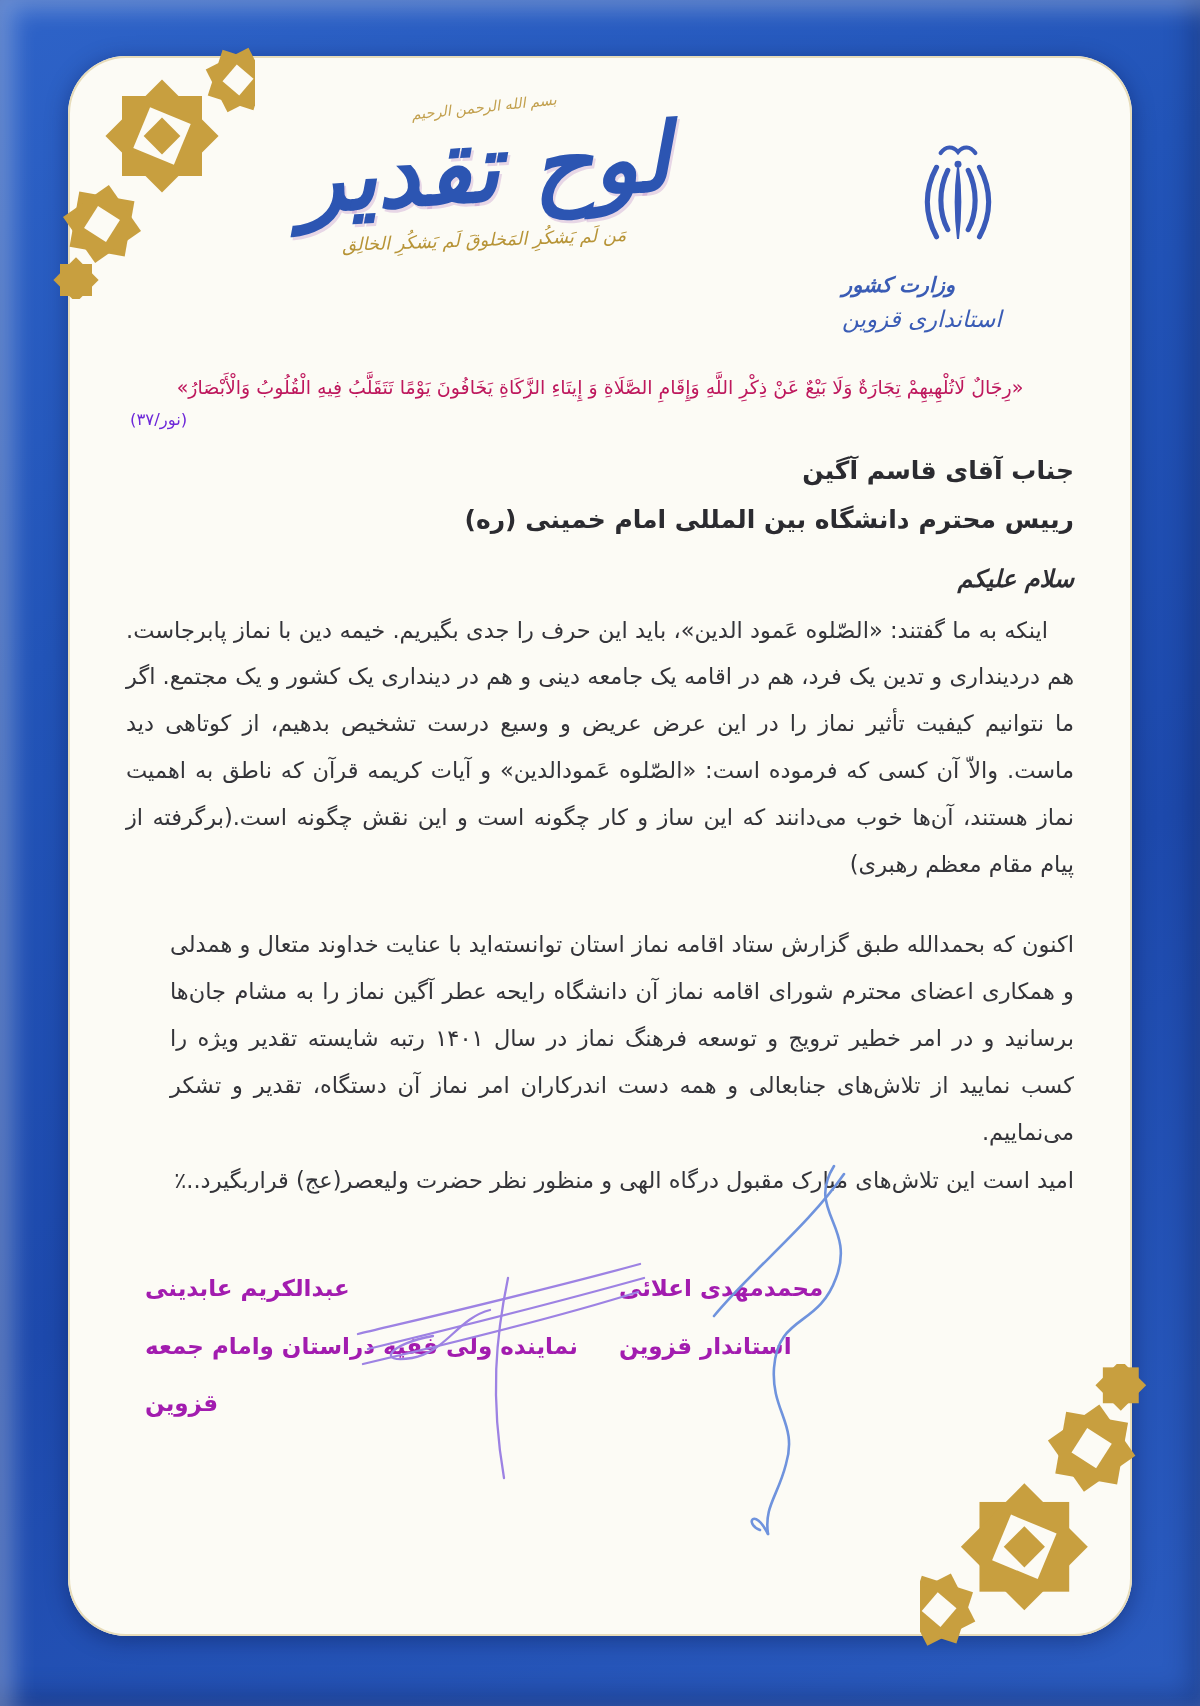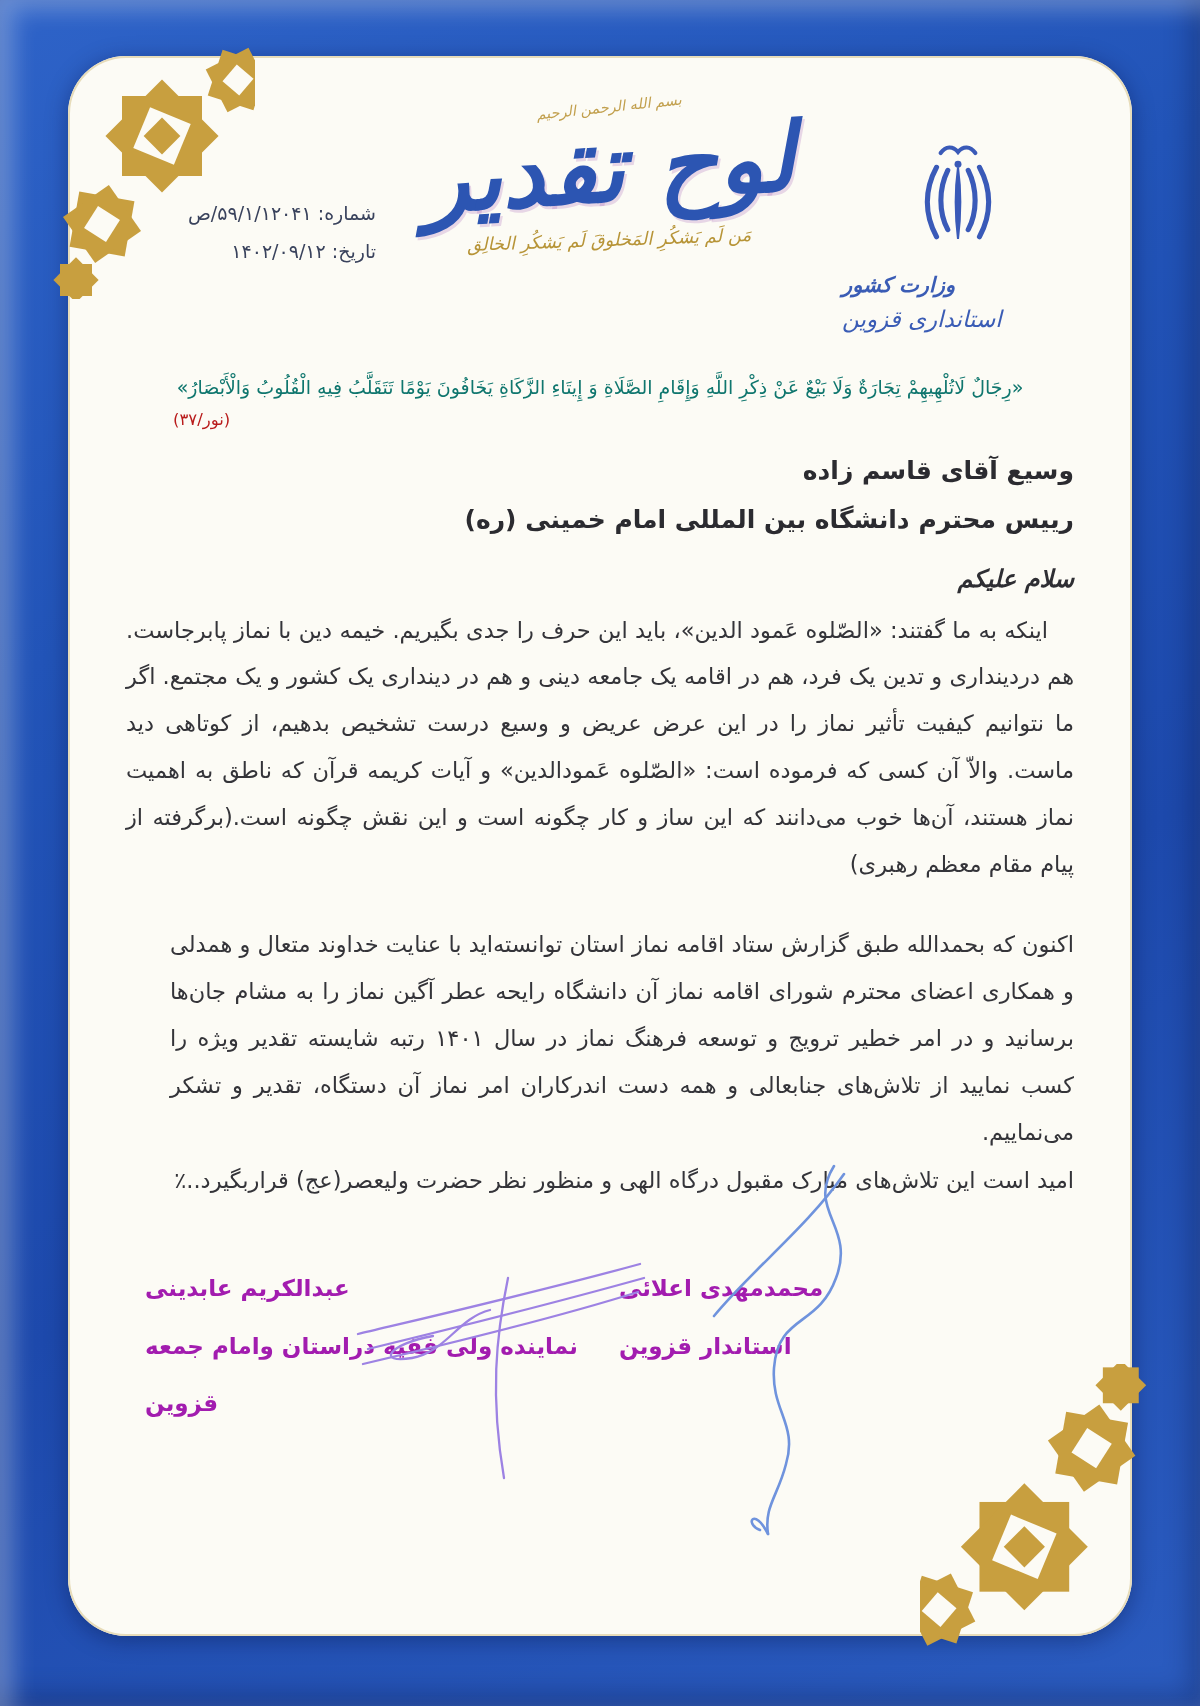--- a/index.html
+++ b/index.html
@@ -45,24 +45,24 @@
     font-size:94px; font-weight:bold; color:#2c55b2; line-height:1.05;
     transform:rotate(-3.5deg); margin-top:2px;
     text-shadow:2px 3px 0 rgba(150,70,170,.20);
     font-style:italic;
   }
   .sub-title { font-size:18px; color:#b79437; font-style:italic; margin-top:10px; transform:rotate(-2deg); }
   .ref-block { width:250px; flex:0 0 auto; padding-top:104px; font-size:19px; color:#39425c; line-height:2.0; text-align:right; }
   .ref-line span { display:inline; }
   
   .verse {
-    margin-top:34px; text-align:center; font-size:19px; color:#0f766e;
+    margin-top:34px; text-align:center; font-size:19px; color:#be185d;
     white-space:nowrap; line-height:1.8;
   }
-  .verse-cite { text-align:left; font-size:16.5px; color:#b91c1c; margin-top:6px; padding-left:4px;margin-left:43px; }
+  .verse-cite { text-align:left; font-size:16.5px; color:#6d28d9; margin-top:6px; padding-left:4px; }
   
   .addressee { margin-top:18px; font-weight:bold; color:#2b2b30; font-size:25px; line-height:1.95; }
   .salutation { margin-top:20px; font-size:24px; font-weight:bold; font-style:italic; color:#2e2e33; }
   
   .para { font-size:22.5px; line-height:2.08; text-align:justify; color:#343439; }
   .para1 { margin-top:14px; text-indent:26px; }
   .para2 { margin-top:34px;margin-left:44px; }
   .para3 { margin-top:2px; }
   
   .signatures { margin-top:56px; display:flex; justify-content:space-around; }
@@ -151,37 +151,27 @@
           <div class="org-ministry">وزارت کشور</div>
           <div class="org-governorate">استانداری قزوین</div>
         </div>
 
         <div class="title-block">
           <div class="bismillah">بسم الله الرحمن الرحیم</div>
           <div class="main-title">لوح تقدیر</div>
           <div class="sub-title">مَن لَم یَشکُرِ المَخلوقَ لَم یَشکُرِ الخالِق</div>
         </div>
 
-        <div class="ref-block">
-          <div class="ref-line">
-            <span>شماره:</span>
-            <span>۵۹/۱/۱۲۰۴۱/ص</span>
-          </div>
-          <div class="ref-line">
-            <span>تاریخ:</span>
-            <span>۱۴۰۲/۰۹/۱۲</span>
-          </div>
-        </div>
       </div>
 
       <div class="verse">«رِجَالٌ لَاتُلْهِيهِمْ تِجَارَةٌ وَلَا بَيْعٌ عَنْ ذِكْرِ اللَّهِ وَإِقَامِ الصَّلَاةِ وَ إِيتَاءِ الزَّكَاةِ يَخَافُونَ يَوْمًا تَتَقَلَّبُ فِيهِ الْقُلُوبُ وَالْأَبْصَارُ»</div>
       <div class="verse-cite">(نور/۳۷)</div>
 
       <div class="addressee">
-        <div>وسیع آقای قاسم زاده</div>
+        <div>جناب آقای قاسم آگین</div>
         <div>رییس محترم دانشگاه بین المللی امام خمینی (ره)</div>
       </div>
 
       <div class="salutation">سلام علیکم</div>
 
       <p class="para para1">اینکه به ما گفتند: «الصّلوه عَمود الدین»، باید این حرف را جدی بگیریم. خیمه دین با نماز پابرجاست. هم دردینداری و تدین یک فرد، هم در اقامه یک جامعه دینی و هم در دینداری یک کشور و یک مجتمع. اگر ما نتوانیم کیفیت تأثیر نماز را در این عرض عریض و وسیع درست تشخیص بدهیم، از کوتاهی دید ماست. والاّ آن کسی که فرموده است: «الصّلوه عَمودالدین» و آیات کریمه قرآن که ناطق به اهمیت نماز هستند، آن‌ها خوب می‌دانند که این ساز و کار چگونه است و این نقش چگونه است.(برگرفته از پیام مقام معظم رهبری)</p>
       <p class="para para2">اکنون که بحمدالله طبق گزارش ستاد اقامه نماز استان توانسته‌اید با عنایت خداوند متعال و همدلی و همکاری اعضای محترم شورای اقامه نماز آن دانشگاه رایحه عطر آگین نماز را به مشام جان‌ها برسانید و در امر خطیر ترویج و توسعه فرهنگ نماز در سال ۱۴۰۱ رتبه شایسته تقدیر ویژه را کسب نمایید از تلاش‌های جنابعالی و همه دست اندرکاران امر نماز آن دستگاه، تقدیر و تشکر می‌نماییم.</p>
       <p class="para para3">امید است این تلاش‌های مبارک مقبول درگاه الهی و منظور نظر حضرت ولیعصر(عج) قراربگیرد..٪</p>
 
       <div class="signatures">

